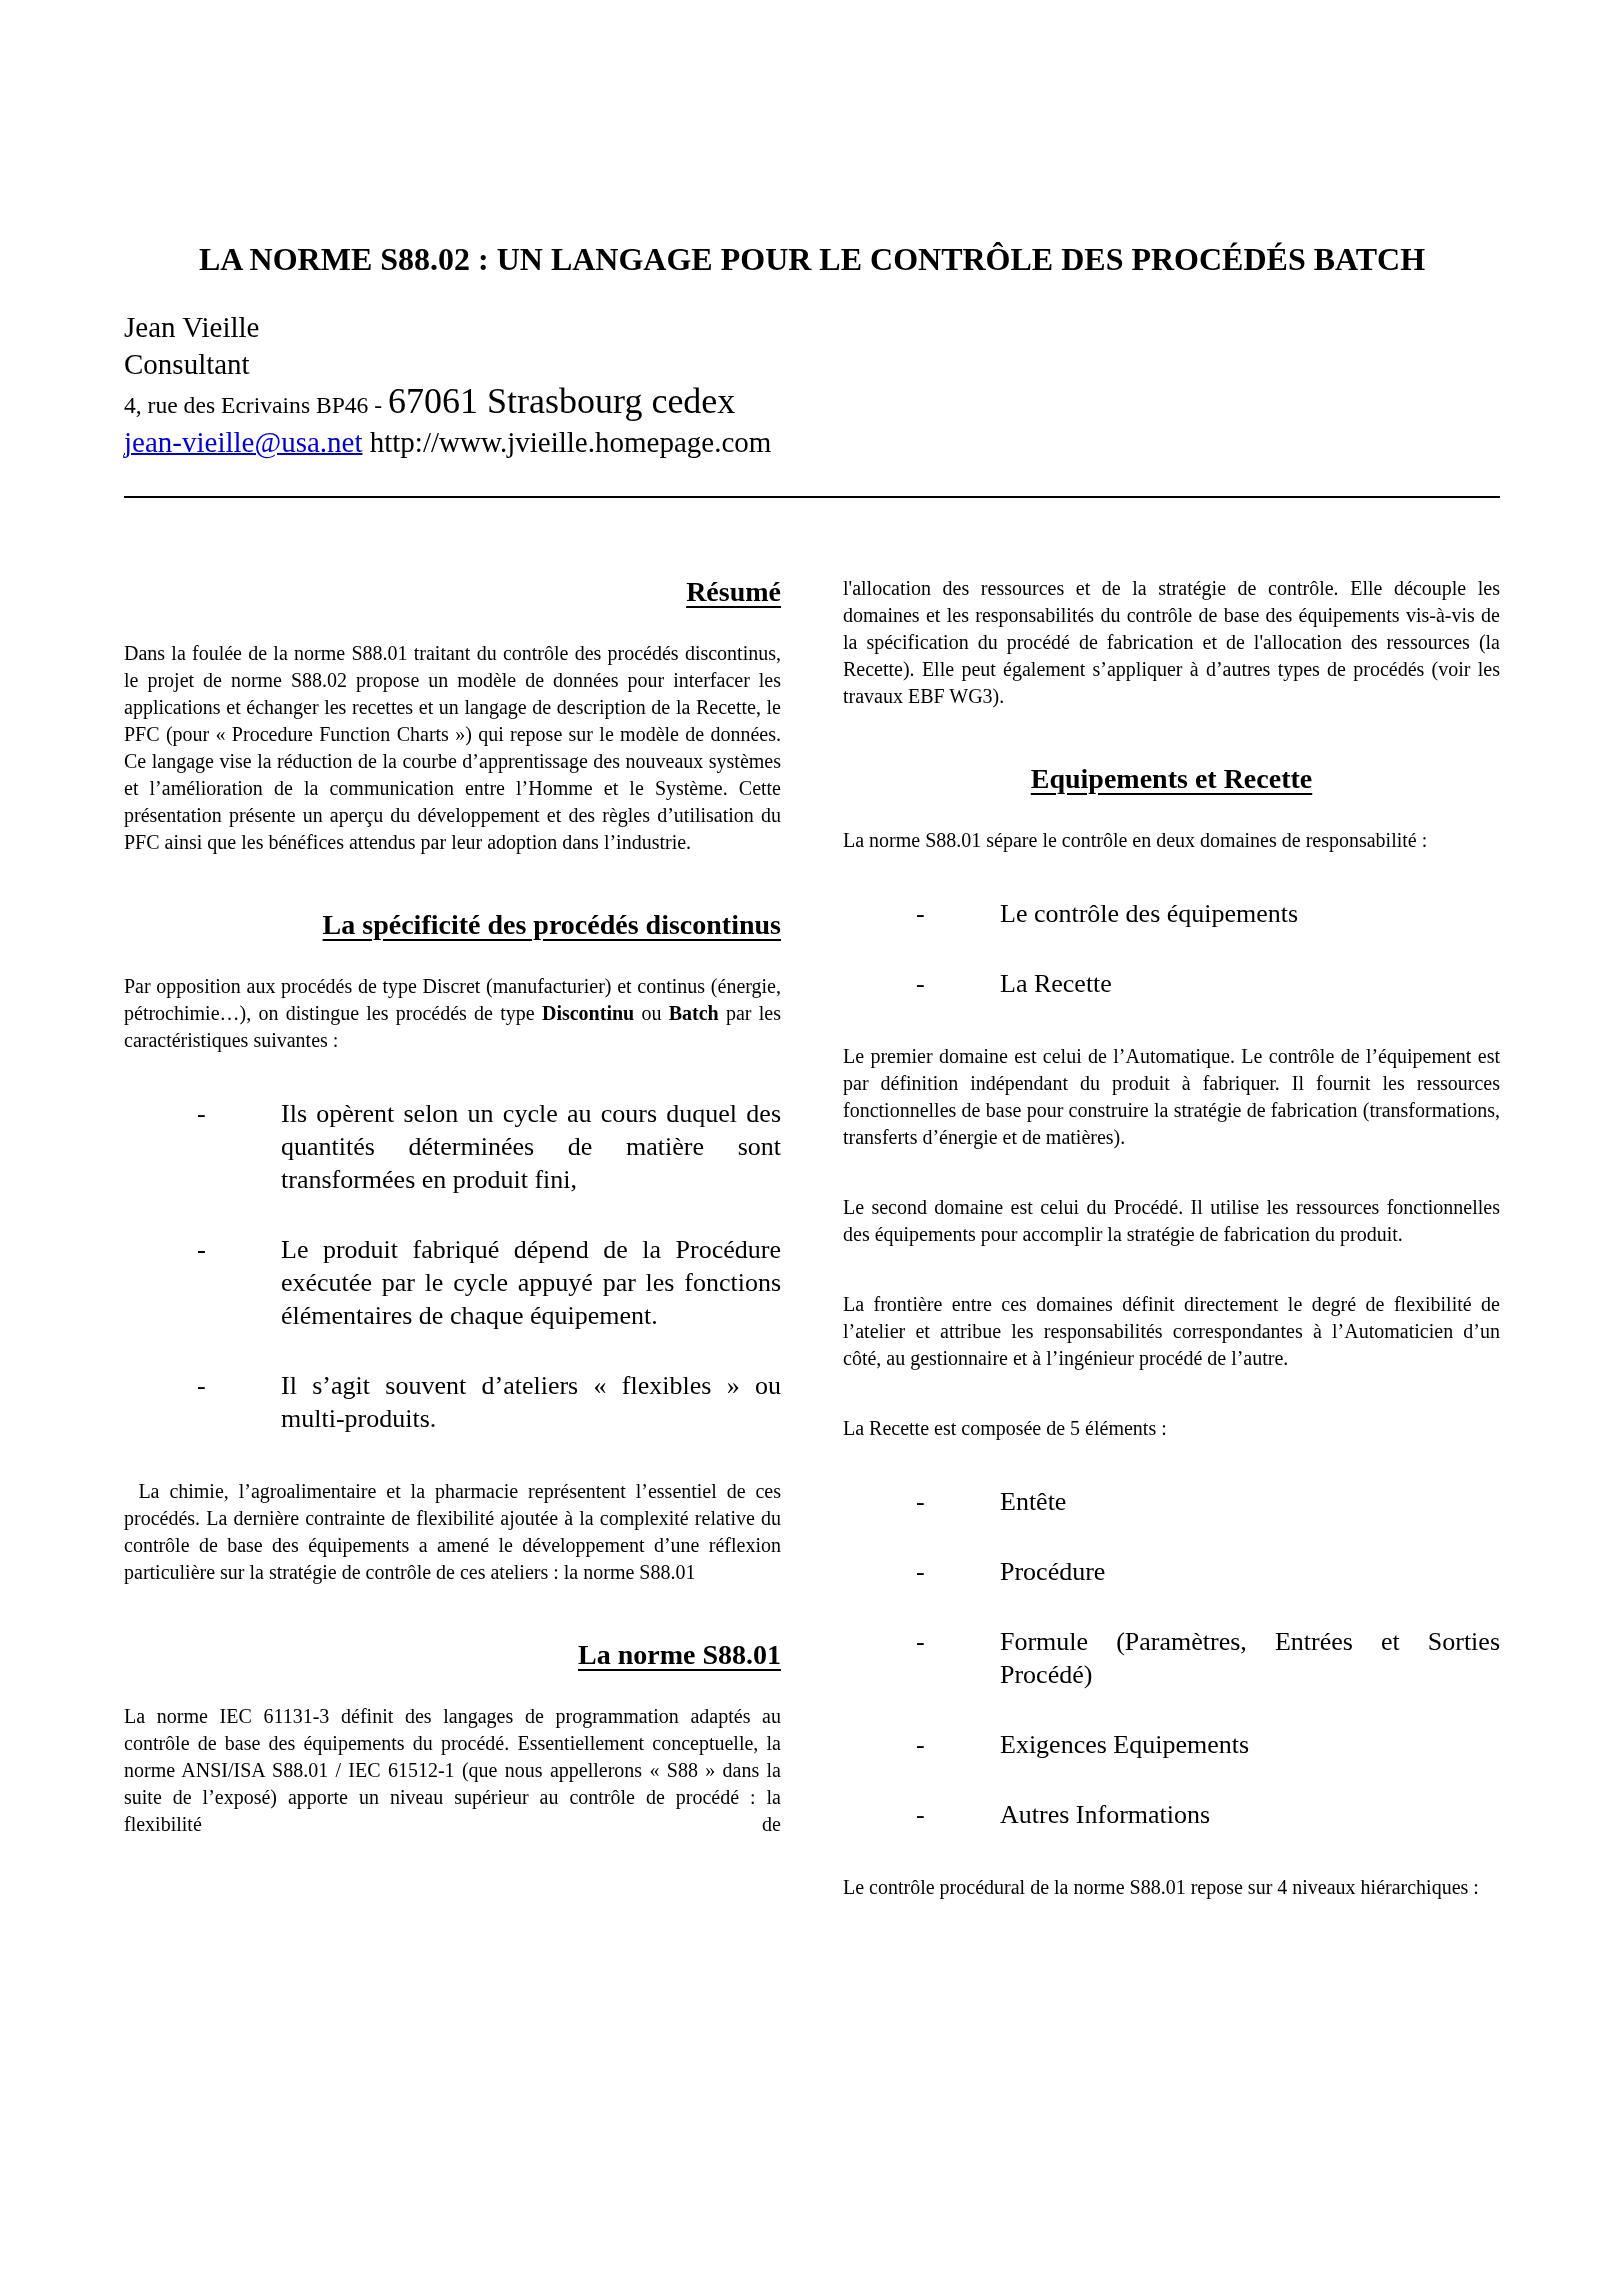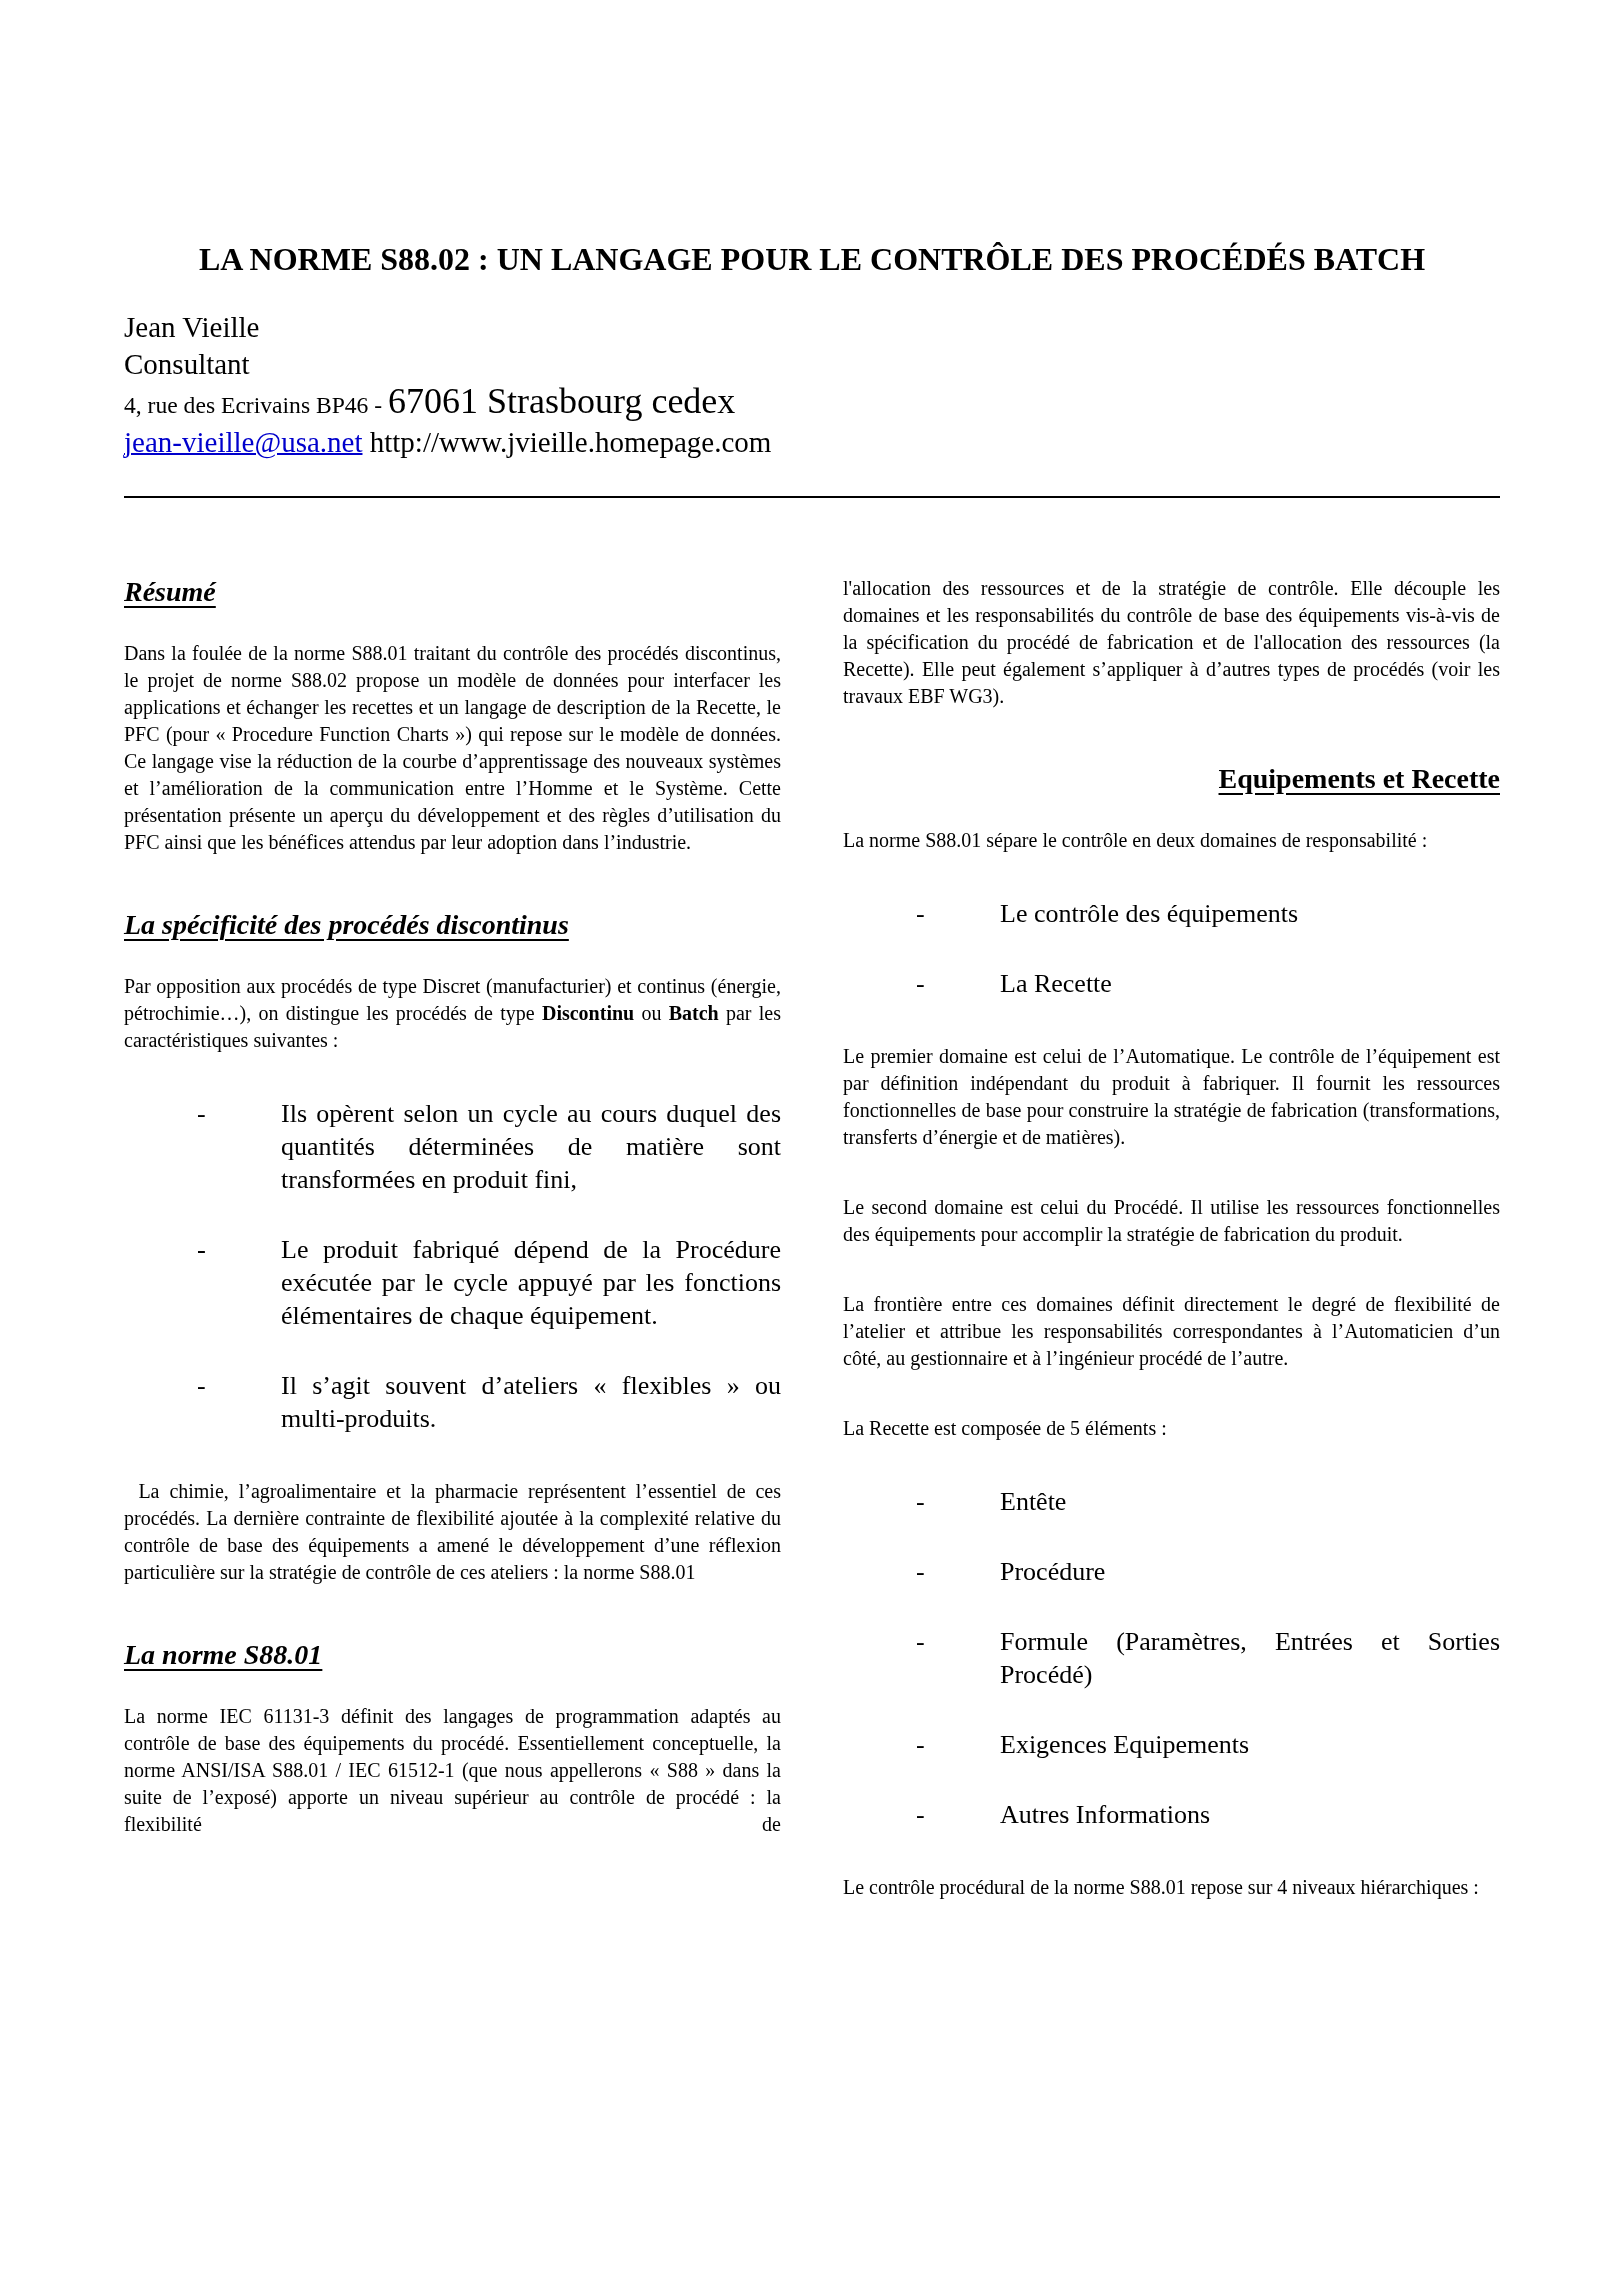--- a/index.html
+++ b/index.html
@@ -45,22 +45,22 @@
     align-items: flex-start;
   }
   .col { flex: 1 1 0; min-width: 0; }
   .col > :first-child { margin-top: 0; }
   .sec-heading {
     font-size: 28px;
     font-weight: bold;
     line-height: 34px;
     margin: 52px 0 31px 0;
   }
-  .align-center { text-align: left; font-style: italic; }
-  .align-left { text-align: right; }
+  .align-center { text-align: right; }
+  .align-left { text-align: center; }
   .hd-text {
     text-decoration: underline;
     text-decoration-thickness: 2px;
     text-underline-offset: 4.6px;
   }
   .body-par {
     font-size: 20px;
     line-height: 27px;
     text-align: justify;
     margin: 0 0 43px 0;

